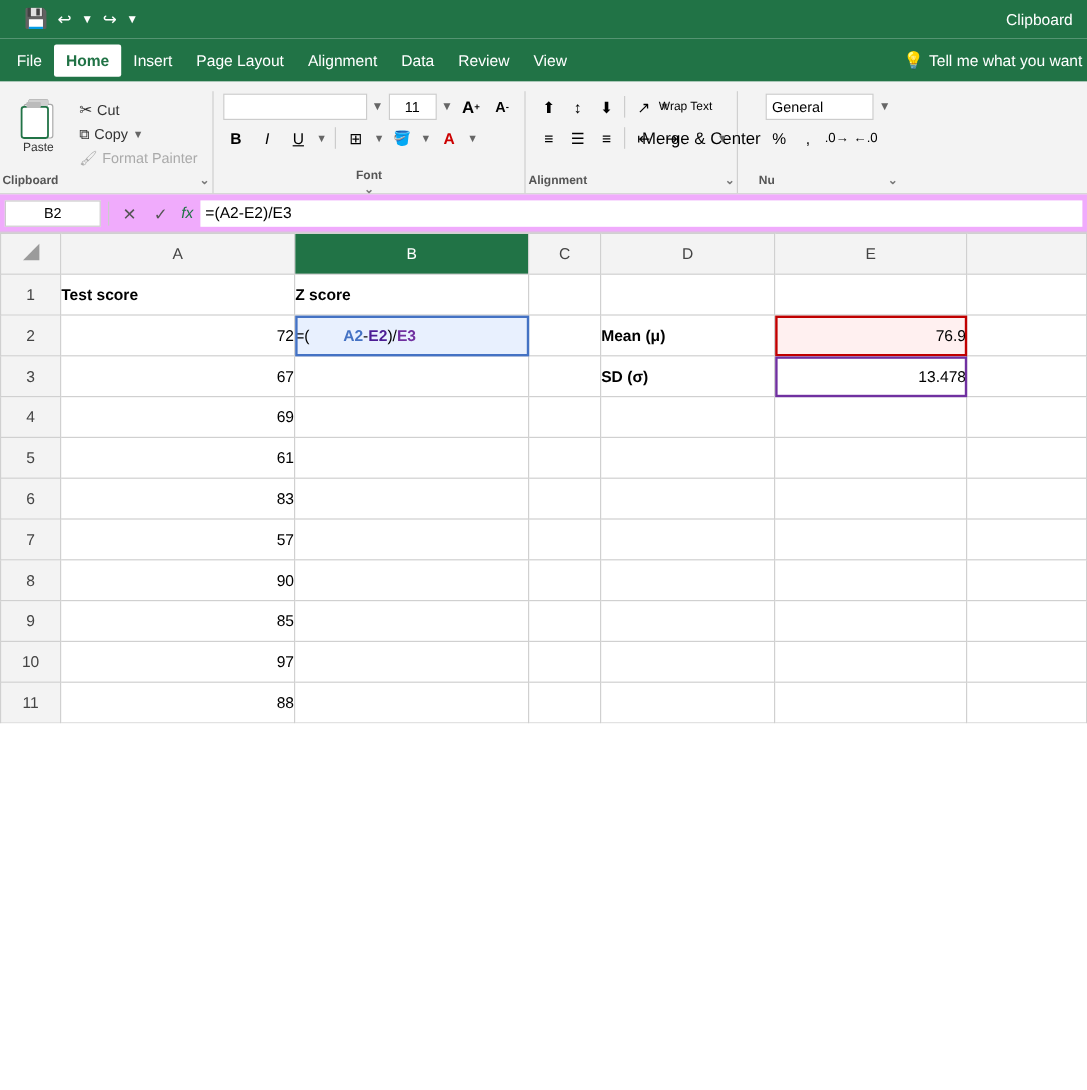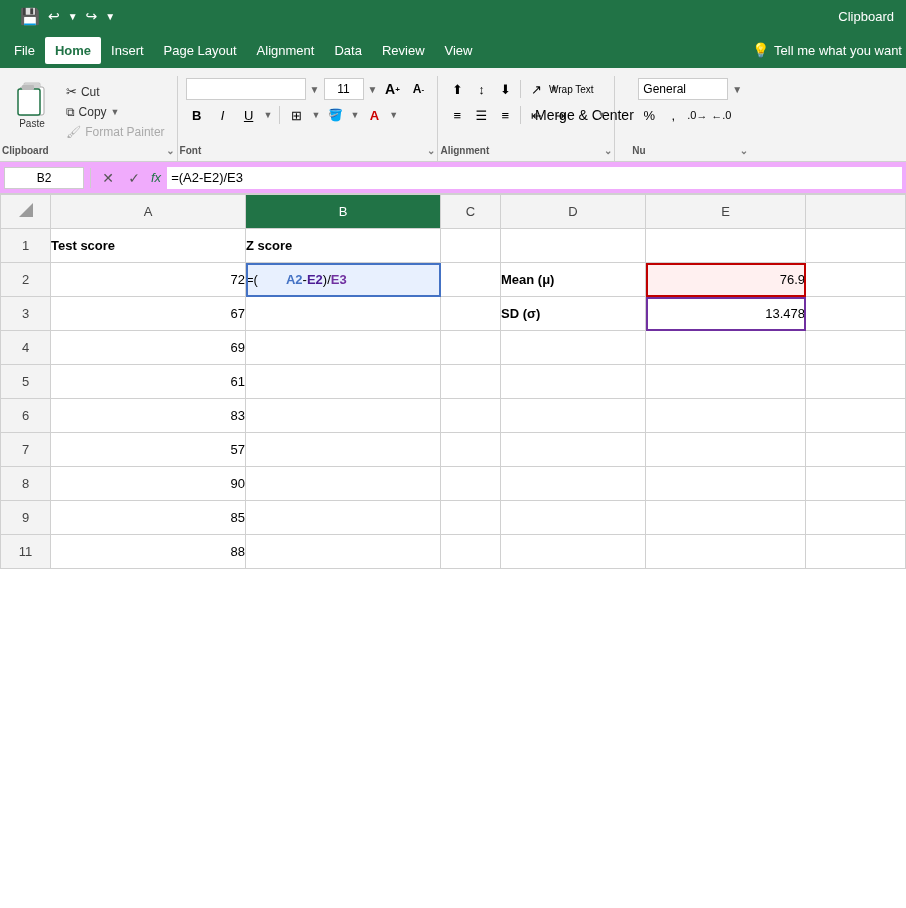--- a/index.html
+++ b/index.html
@@ -423,21 +423,21 @@
         <div class="icon-btn underline-btn">U</div>
         <span style="font-size:9px;color:#666;">▼</span>
         <div style="width:1px;height:18px;background:#ccc;margin:0 2px;"></div>
         <div class="icon-btn" style="font-size:13px;">⊞</div>
         <span style="font-size:9px;color:#666;">▼</span>
         <div class="icon-btn" style="font-size:12px;">🪣</div>
         <span style="font-size:9px;color:#666;">▼</span>
         <div class="icon-btn" style="font-size:13px;color:#c00;font-weight:bold;">A</div>
         <span style="font-size:9px;color:#666;">▼</span>
       </div>
-      <div class="ribbon-group-footer" style="position:absolute;bottom:2px;left:0;right:0;">
+      <div class="ribbon-group-footer" style="position:absolute;bottom:2px;left:0;right:0;flex-direction:column;">
         <span class="group-name">Font</span>
         <span class="group-expand">⌄</span>
       </div>
     </div>
 
     <div class="ribbon-group" style="flex-direction:column;padding-bottom:20px;min-width:160px;">
       <div class="align-row">
         <div class="icon-btn">⬆</div>
         <div class="icon-btn">↕</div>
         <div class="icon-btn">⬇</div>
@@ -610,20 +610,29 @@
       <tr>
         <td class="row-header">9</td>
         <td class="cell cell-right">85</td>
         <td class="cell"></td>
         <td class="cell"></td>
         <td class="cell"></td>
         <td class="cell"></td>
         <td class="cell"></td>
       </tr>
 
+      <tr>
+        <td class="row-header">10</td>
+        <td class="cell cell-right">97</td>
+        <td class="cell"></td>
+        <td class="cell"></td>
+        <td class="cell"></td>
+        <td class="cell"></td>
+        <td class="cell"></td>
+      </tr>
 
       <tr>
         <td class="row-header">11</td>
         <td class="cell cell-right">88</td>
         <td class="cell"></td>
         <td class="cell"></td>
         <td class="cell"></td>
         <td class="cell"></td>
         <td class="cell"></td>
       </tr>

